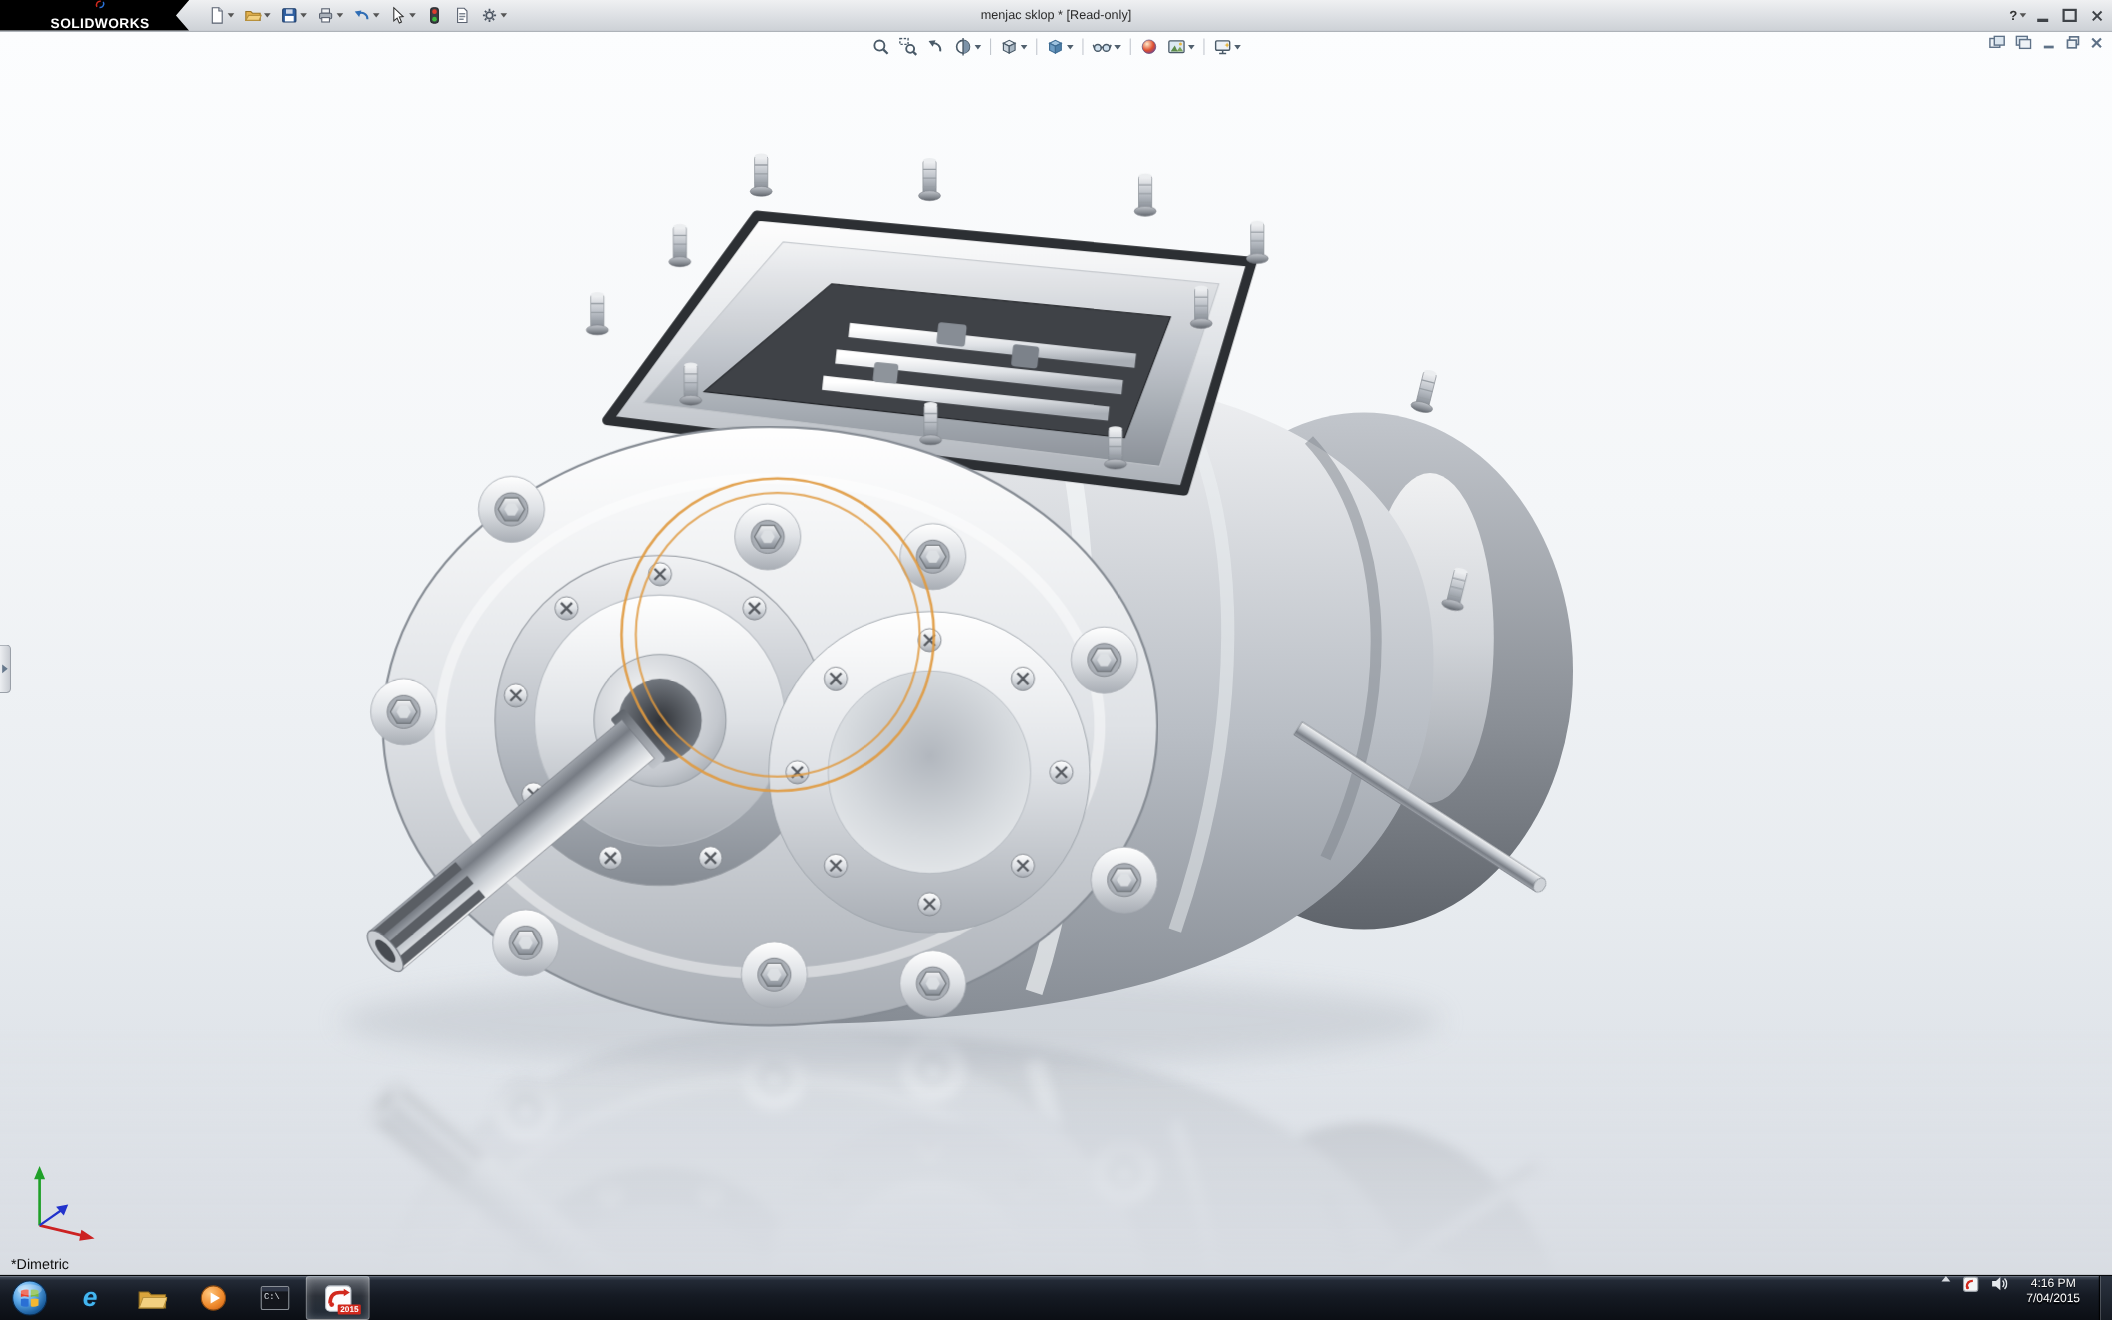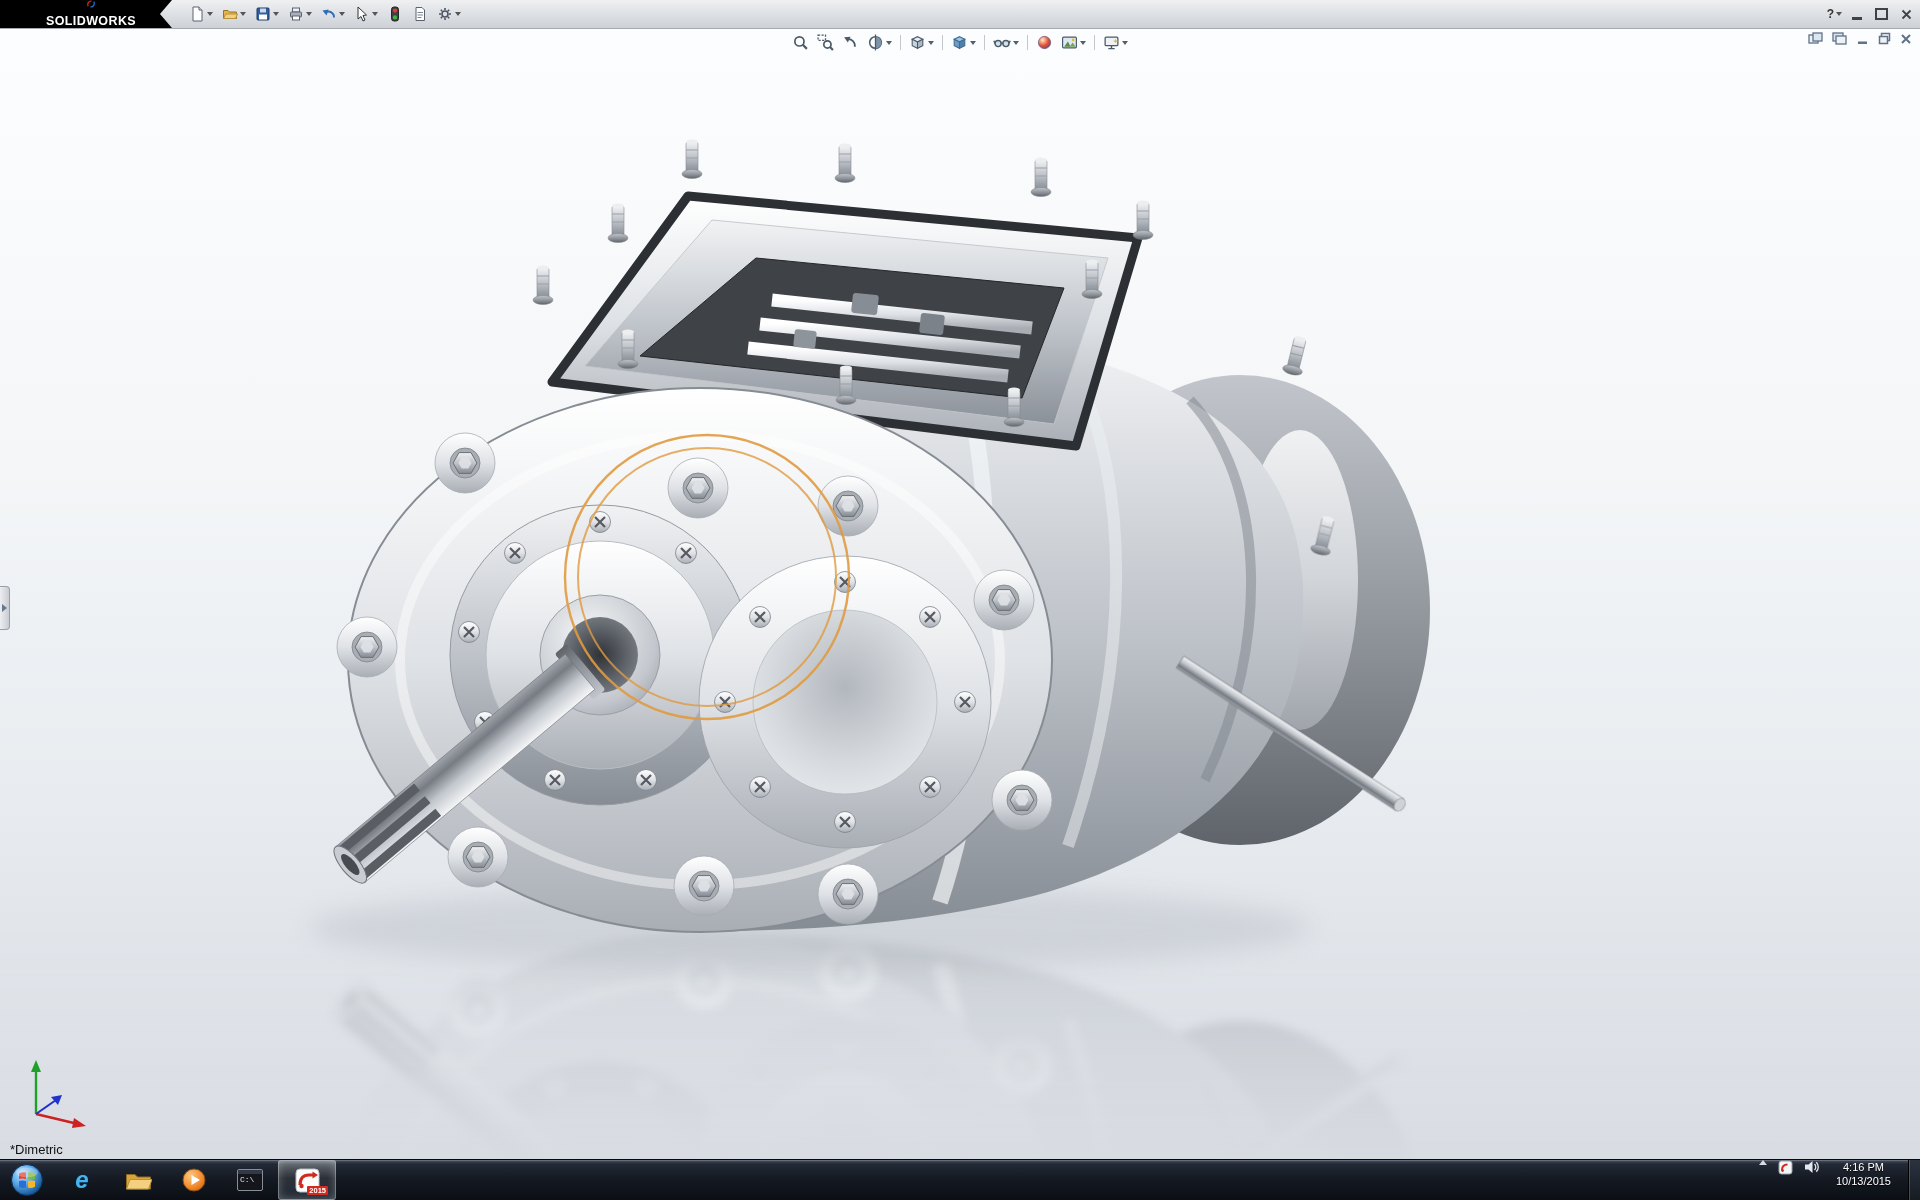--- a/index.html
+++ b/index.html
@@ -138,20 +138,21 @@
       </div>
       <div class="tb-btn">
         <svg width="16" height="16" viewBox="0 0 16 16">
           <circle cx="8" cy="8" r="3" fill="none" stroke="#4d5663" stroke-width="1.6"></circle>
           <path d="M8 2 V4 M8 12 V14 M2 8 H4 M12 8 H14 M3.8 3.8 L5.2 5.2 M10.8 10.8 L12.2 12.2 M12.2 3.8 L10.8 5.2 M5.2 10.8 L3.8 12.2" stroke="#4d5663" stroke-width="1.6"></path>
         </svg>
           <span class="caret"></span>
       </div>
     </div>
 
+    <div id="win-title">menjac sklop * [Read-only]</div>
 
     <div class="tb-right">
       <div class="help-btn">
         <span>?</span>
           <span class="caret"></span>
       </div>
       <div class="wc">
         <span class="wc-min"></span>
         <span class="wc-max"></span>
         <svg width="11" height="11" viewBox="0 0 11 11">
@@ -561,19 +562,19 @@
         <rect x="1" y="1" width="13" height="13" rx="2.5" fill="#f4f5f6" stroke="#9aa0a7"></rect>
         <path d="M4 10 Q4 4.5 9.5 4.5" fill="none" stroke="#d22a1e" stroke-width="2"></path>
         <circle cx="4.6" cy="10.6" r="1.4" fill="#d22a1e"></circle>
       </svg>
       <svg width="15" height="14" viewBox="0 0 15 14">
         <polygon points="1,4.5 4.5,4.5 8.5,1 8.5,13 4.5,9.5 1,9.5" fill="#e4e8ec"></polygon>
         <path d="M10.5 4 A4.2 4.2 0 0 1 10.5 10 M12.3 2.2 A6.8 6.8 0 0 1 12.3 11.8" fill="none" stroke="#e4e8ec" stroke-width="1.3"></path>
       </svg>
       <div class="clock">
         <div>4:16 PM</div>
-        <div>10/13/2015</div>
+        <div>7/04/2015</div>
       </div>
       <span class="show-desktop"></span>
     </div>
   </footer>
 
 </div>
 
 </body></html>

